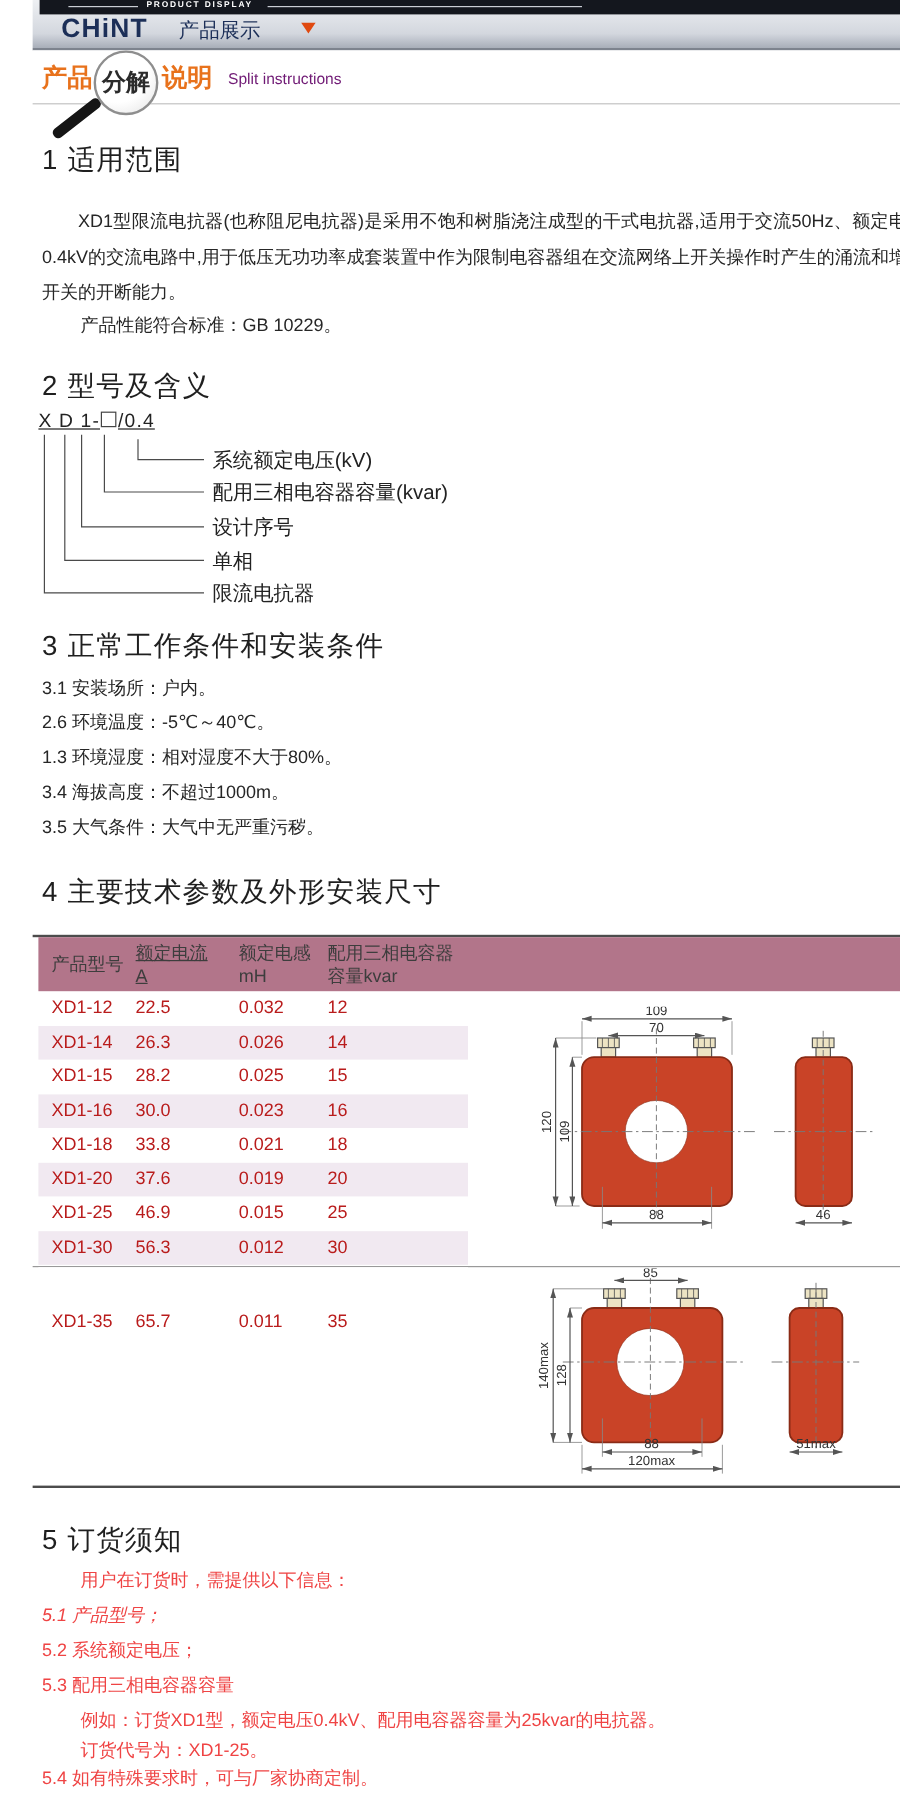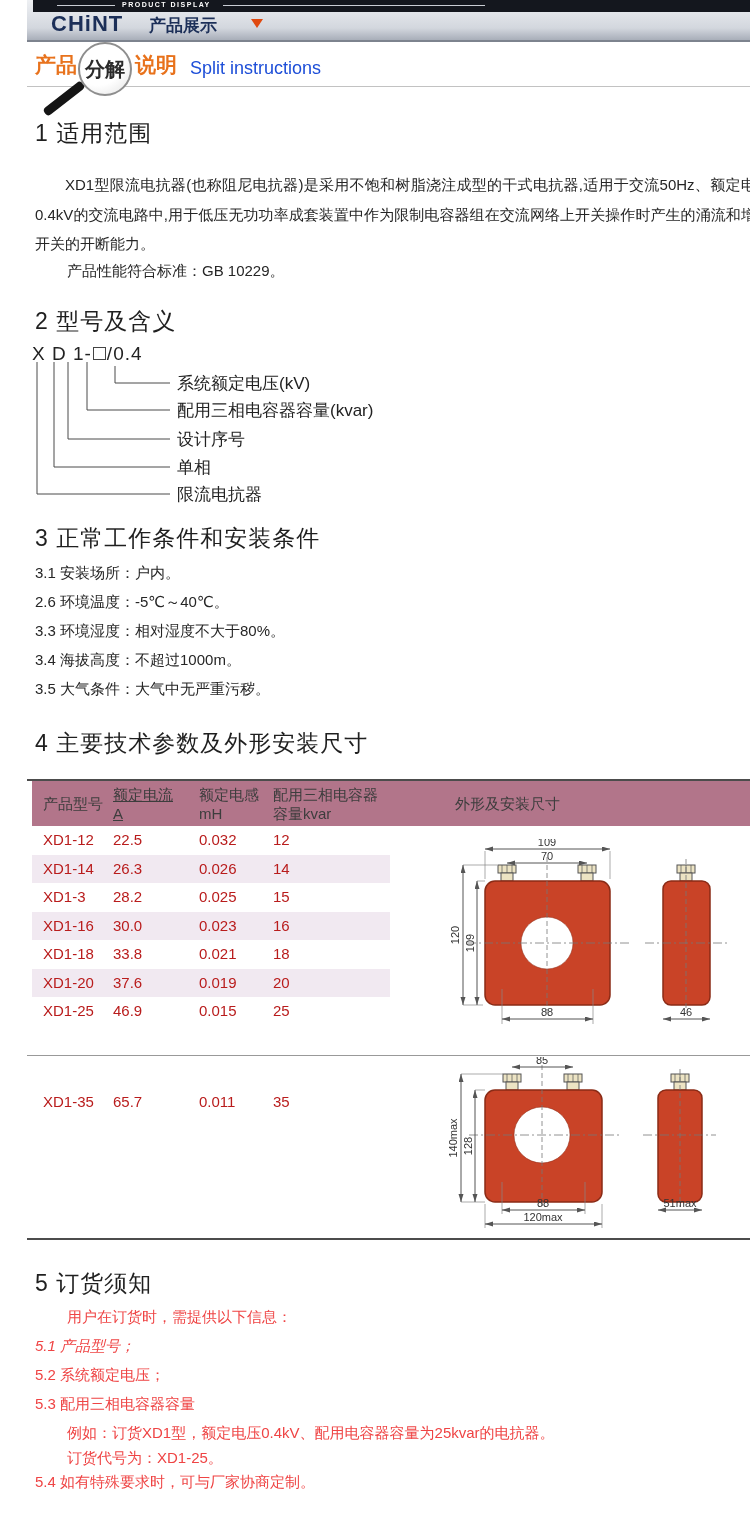--- a/index.html
+++ b/index.html
@@ -11,53 +11,53 @@
           background:linear-gradient(180deg,#eef0f3 0%,#d3d7de 70%,#a8aeb9 100%);
           border-bottom:2px solid #7d838e;box-sizing:border-box;}
   #topbar .blackbar{position:absolute;left:6px;top:0;width:738px;height:12px;background:#14171e;}
   #topbar .kicker{position:absolute;left:95px;top:1px;font-size:7px;font-weight:bold;
                   letter-spacing:1.5px;color:#ffffff;}
   #topbar .kline{position:absolute;top:5px;height:1px;background:#c9cdd4;}
   #topbar .kline.l{left:30px;width:58px;}
   #topbar .kline.r{left:196px;width:262px;}
   #topbar .logo{position:absolute;left:24px;top:11px;font-size:22px;font-weight:bold;
                 color:#1c2f58;letter-spacing:1px;}
-  #topbar .navitem{position:absolute;left:122px;top:14px;font-size:17px;font-weight:bold;
+  #topbar .navitem{position:absolute;left:122px;top:14px;font-size:17px;font-weight:normal;
                    color:#1c2f58;cursor:pointer;}
   #topbar .caret{position:absolute;left:224px;top:19px;width:0;height:0;
                  border-left:6px solid transparent;border-right:6px solid transparent;
                  border-top:9px solid #e0490f;}
 
   
   #banner{position:absolute;left:0;top:42px;width:750px;height:55px;background:#fff;}
   #banner .rule{position:absolute;left:0;top:44px;width:750px;height:1px;background:#c2c2c2;}
   #banner .zh{position:absolute;top:9px;font-size:21px;font-weight:bold;color:#e8721c;}
   #banner .zh.p1{left:8px;}
   #banner .zh.p3{left:108px;}
   #banner .glass{position:absolute;left:51px;top:0;width:50px;height:50px;border-radius:50%;
                  border:2px solid #8e8e8e;background:radial-gradient(circle at 35% 30%,#ffffff 55%,#e2e2e2 100%);
                  z-index:3;text-align:center;}
   #banner .glass .inner{font-size:20px;font-weight:bold;color:#2b2b2b;line-height:50px;}
   #banner .handle{position:absolute;left:13px;top:52px;width:48px;height:9px;background:#151515;
                   border-radius:4px;transform:rotate(142deg);z-index:2;}
-  #banner .en{position:absolute;left:163px;top:16px;font-size:18px;color:#1d4ed8;}
+  #banner .en{position:absolute;left:163px;top:16px;font-size:13px;color:#701a75;}
   #banner .brand{position:absolute;left:553px;top:9px;white-space:nowrap;}
   #banner .brand .blogo{position:relative;display:inline-block;font-size:23px;font-weight:bold;
                         color:#1657b8;letter-spacing:1px;}
   #banner .brand .idot{position:absolute;left:34px;top:1px;width:5px;height:5px;background:#d4321e;}
   #banner .brand .bname{display:inline-block;margin-left:9px;font-size:21px;font-weight:bold;color:#1d3154;}
 
   
   .heading{position:absolute;left:8px;font-size:23px;color:#1f1f1f;letter-spacing:1px;white-space:nowrap;}
   .bodytext{position:absolute;font-size:15px;color:#262626;}
   #s1p1{left:8px;top:170px;width:736px;line-height:29.5px;text-indent:2em;text-align:justify;}
   #s1p2{left:40px;top:262px;}
 
   
-  #modelcode{position:absolute;left:5px;top:343px;font-size:19px;color:#222;letter-spacing:1px;}
+  #modelcode{position:absolute;left:5px;top:343px;font-size:16px;color:#222;letter-spacing:1px;text-decoration:underline;}
   #modelcode .box{display:inline-block;width:11px;height:11px;border:1px solid #444;
                   vertical-align:baseline;margin:0 1px;}
   #modelsvg{position:absolute;left:0;top:362px;}
   #modelsvg path{stroke:#4a4a4a;stroke-width:1;fill:none;}
   #modelsvg text{font-family:"Liberation Sans","DejaVu Sans",sans-serif;font-size:17px;fill:#222;}
 
   
   .s3item{position:absolute;left:8px;height:22px;font-size:15px;color:#262626;white-space:nowrap;}
 
   
@@ -133,21 +133,21 @@
     <text x="150" y="27">系统额定电压(kV)</text>
     <text x="150" y="54">配用三相电容器容量(kvar)</text>
     <text x="150" y="83">设计序号</text>
     <text x="150" y="111">单相</text>
     <text x="150" y="138">限流电抗器</text>
   </svg>
 
   <div class="heading" style="top:523px;">3 正常工作条件和安装条件</div>
   <div class="s3item" style="top:564px;">3.1 安装场所：户内。</div>
   <div class="s3item" style="top:593px;">2.6 环境温度：-5℃～40℃。</div>
-  <div class="s3item" style="top:622px;">3.3 环境湿度：相对湿度不大于80%。</div>
+  <div class="s3item" style="top:622px;">1.3 环境湿度：相对湿度不大于80%。</div>
   <div class="s3item" style="top:651px;">3.4 海拔高度：不超过1000m。</div>
   <div class="s3item" style="top:680px;">3.5 大气条件：大气中无严重污秽。</div>
 
   <div class="heading" style="top:728px;">4 主要技术参数及外形安装尺寸</div>
 
   <div id="table">
     <div class="topline"></div>
 
     <div id="thead">
       <div class="hc single" style="left:11px;">产品型号</div>
@@ -156,38 +156,37 @@
         <div>A</div>
       </div>
       <div class="hc" style="left:167px;">
         <div>额定电感</div>
         <div>mH</div>
       </div>
       <div class="hc" style="left:241px;">
         <div>配用三相电容器</div>
         <div>容量kvar</div>
       </div>
-      <div class="hc single" style="left:423px;">外形及安装尺寸</div>
     </div>
 
     <div id="rows">
       <div class="trow">
         <span class="tc c1">XD1-12</span>
           <span class="tc c2">22.5</span>
           <span class="tc c3">0.032</span>
           <span class="tc c4">12</span>
       </div>
       <div class="trow">
         <span class="tc c1">XD1-14</span>
           <span class="tc c2">26.3</span>
           <span class="tc c3">0.026</span>
           <span class="tc c4">14</span>
       </div>
       <div class="trow">
-        <span class="tc c1">XD1-3</span>
+        <span class="tc c1">XD1-15</span>
           <span class="tc c2">28.2</span>
           <span class="tc c3">0.025</span>
           <span class="tc c4">15</span>
       </div>
       <div class="trow">
         <span class="tc c1">XD1-16</span>
           <span class="tc c2">30.0</span>
           <span class="tc c3">0.023</span>
           <span class="tc c4">16</span>
       </div>
@@ -201,20 +200,26 @@
         <span class="tc c1">XD1-20</span>
           <span class="tc c2">37.6</span>
           <span class="tc c3">0.019</span>
           <span class="tc c4">20</span>
       </div>
       <div class="trow">
         <span class="tc c1">XD1-25</span>
           <span class="tc c2">46.9</span>
           <span class="tc c3">0.015</span>
           <span class="tc c4">25</span>
+      </div>
+      <div class="trow">
+        <span class="tc c1">XD1-30</span>
+          <span class="tc c2">56.3</span>
+          <span class="tc c3">0.012</span>
+          <span class="tc c4">30</span>
       </div>
     </div>
 
     <div class="midline"></div>
 
     <div id="row35">
       <span class="tc c1">XD1-35</span>
         <span class="tc c2">65.7</span>
         <span class="tc c3">0.011</span>
         <span class="tc c4">35</span>

